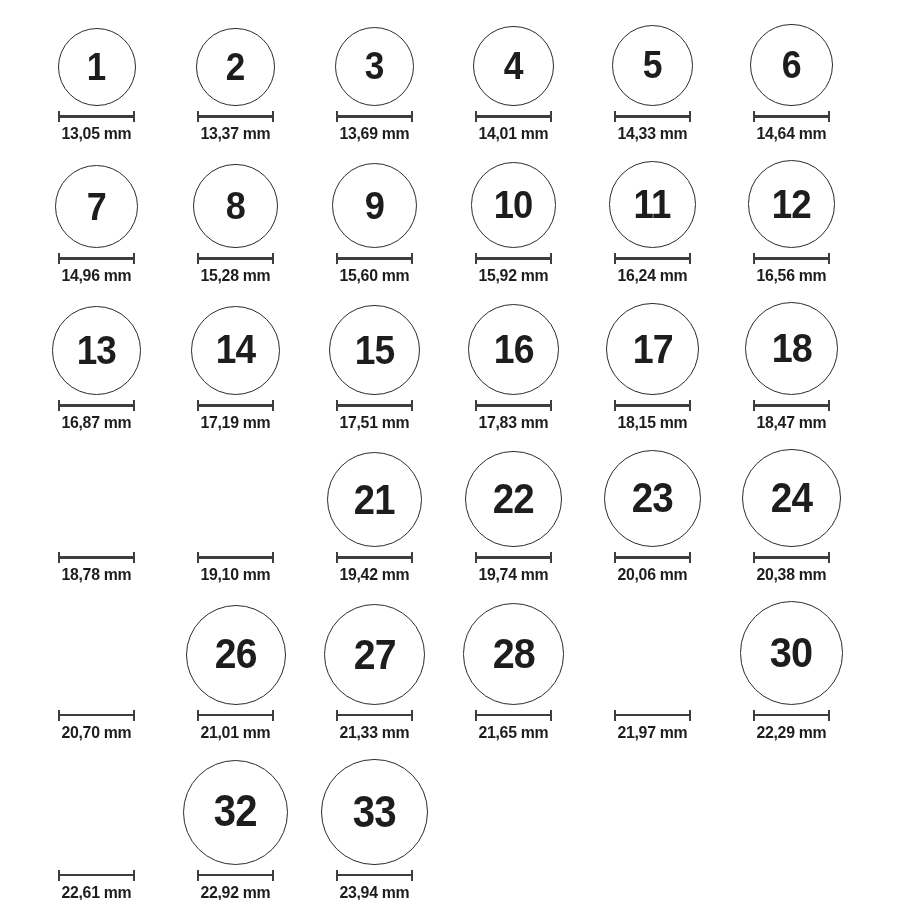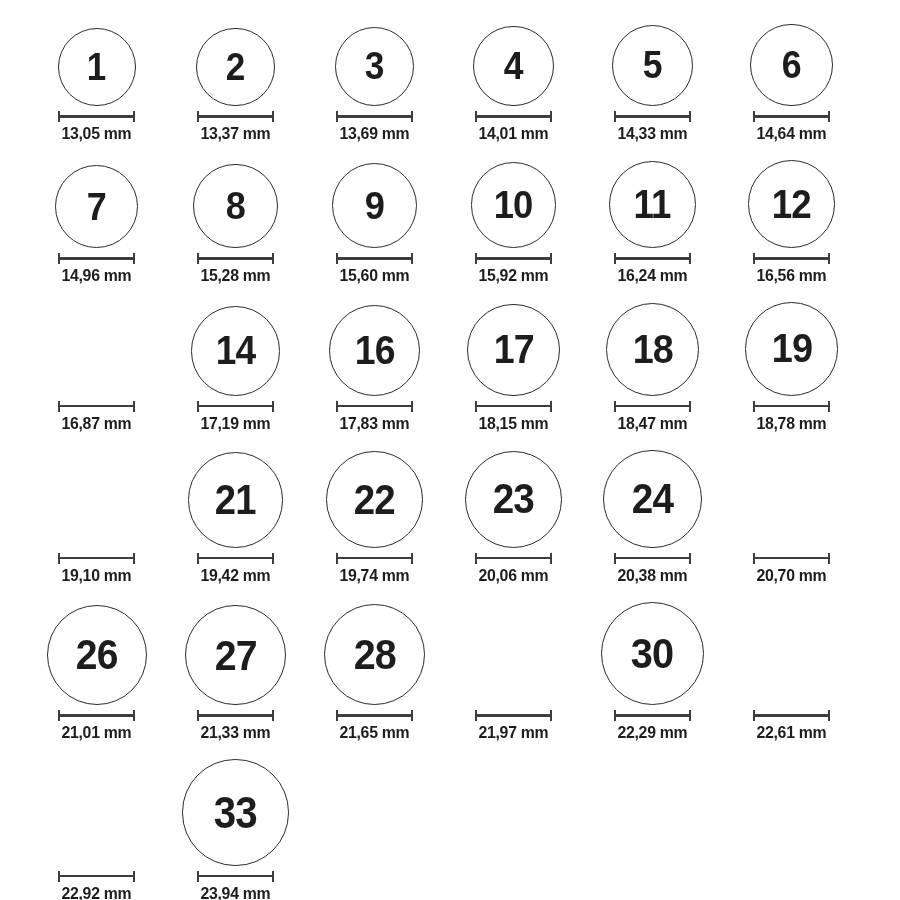--- a/index.html
+++ b/index.html
@@ -164,31 +164,41 @@
         <div class="label">16,24 mm</div>
       </div>
       <div class="cell">
         <div class="circle" style="width:87.7px;height:87.7px">
           <span class="num" style="font-size:40.0px">12</span>
         </div>
         <div class="dim"></div>
         <div class="label">16,56 mm</div>
       </div>
       <div class="cell">
+        <div class="circle" style="width:88.6px;height:88.6px">
+          <span class="num" style="font-size:40.2px">13</span>
+        </div>
         <div class="dim"></div>
         <div class="label">16,87 mm</div>
       </div>
       <div class="cell">
         <div class="circle" style="width:89.4px;height:89.4px">
           <span class="num" style="font-size:40.3px">14</span>
         </div>
         <div class="dim"></div>
         <div class="label">17,19 mm</div>
       </div>
       <div class="cell">
+        <div class="circle" style="width:90.3px;height:90.3px">
+          <span class="num" style="font-size:40.5px">15</span>
+        </div>
+        <div class="dim"></div>
+        <div class="label">17,51 mm</div>
+      </div>
+      <div class="cell">
         <div class="circle" style="width:91.2px;height:91.2px">
           <span class="num" style="font-size:40.7px">16</span>
         </div>
         <div class="dim"></div>
         <div class="label">17,83 mm</div>
       </div>
       <div class="cell">
         <div class="circle" style="width:92.1px;height:92.1px">
           <span class="num" style="font-size:40.9px">17</span>
         </div>
@@ -196,23 +206,20 @@
         <div class="label">18,15 mm</div>
       </div>
       <div class="cell">
         <div class="circle" style="width:93.0px;height:93.0px">
           <span class="num" style="font-size:41.1px">18</span>
         </div>
         <div class="dim"></div>
         <div class="label">18,47 mm</div>
       </div>
       <div class="cell">
-        <div class="circle" style="width:93.8px;height:93.8px">
-          <span class="num" style="font-size:41.2px">19</span>
-        </div>
         <div class="dim"></div>
         <div class="label">18,78 mm</div>
       </div>
       <div class="cell">
         <div class="dim"></div>
         <div class="label">19,10 mm</div>
       </div>
       <div class="cell">
         <div class="circle" style="width:95.6px;height:95.6px">
           <span class="num" style="font-size:41.6px">21</span>
@@ -275,20 +282,23 @@
           <span class="num" style="font-size:43.2px">30</span>
         </div>
         <div class="dim"></div>
         <div class="label">22,29 mm</div>
       </div>
       <div class="cell">
         <div class="dim"></div>
         <div class="label">22,61 mm</div>
       </div>
       <div class="cell">
+        <div class="circle" style="width:105.3px;height:105.3px">
+          <span class="num" style="font-size:43.6px">32</span>
+        </div>
         <div class="dim"></div>
         <div class="label">22,92 mm</div>
       </div>
       <div class="cell">
         <div class="circle" style="width:106.2px;height:106.2px">
           <span class="num" style="font-size:43.8px">33</span>
         </div>
         <div class="dim"></div>
         <div class="label">23,94 mm</div>
       </div>

